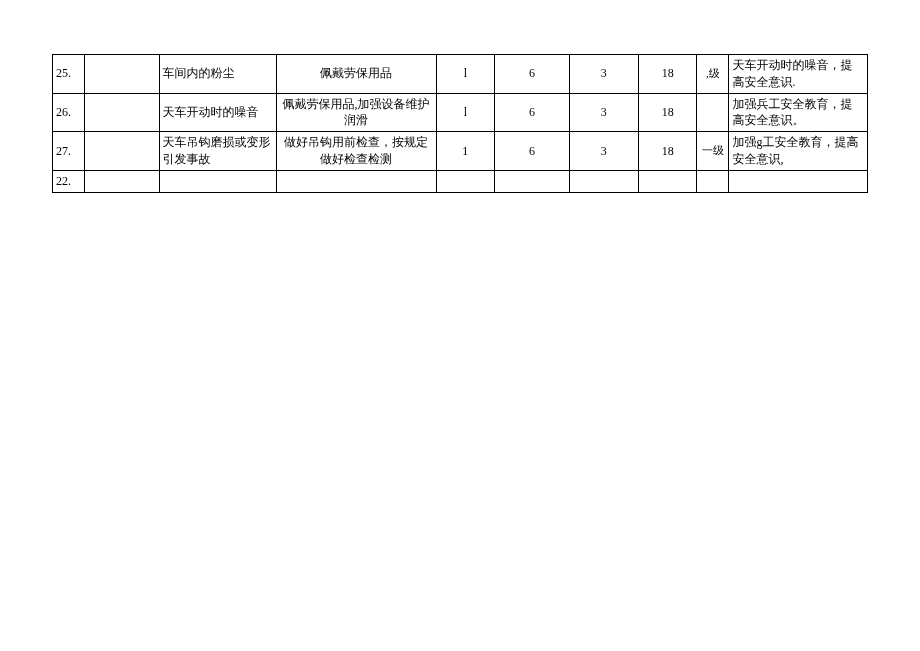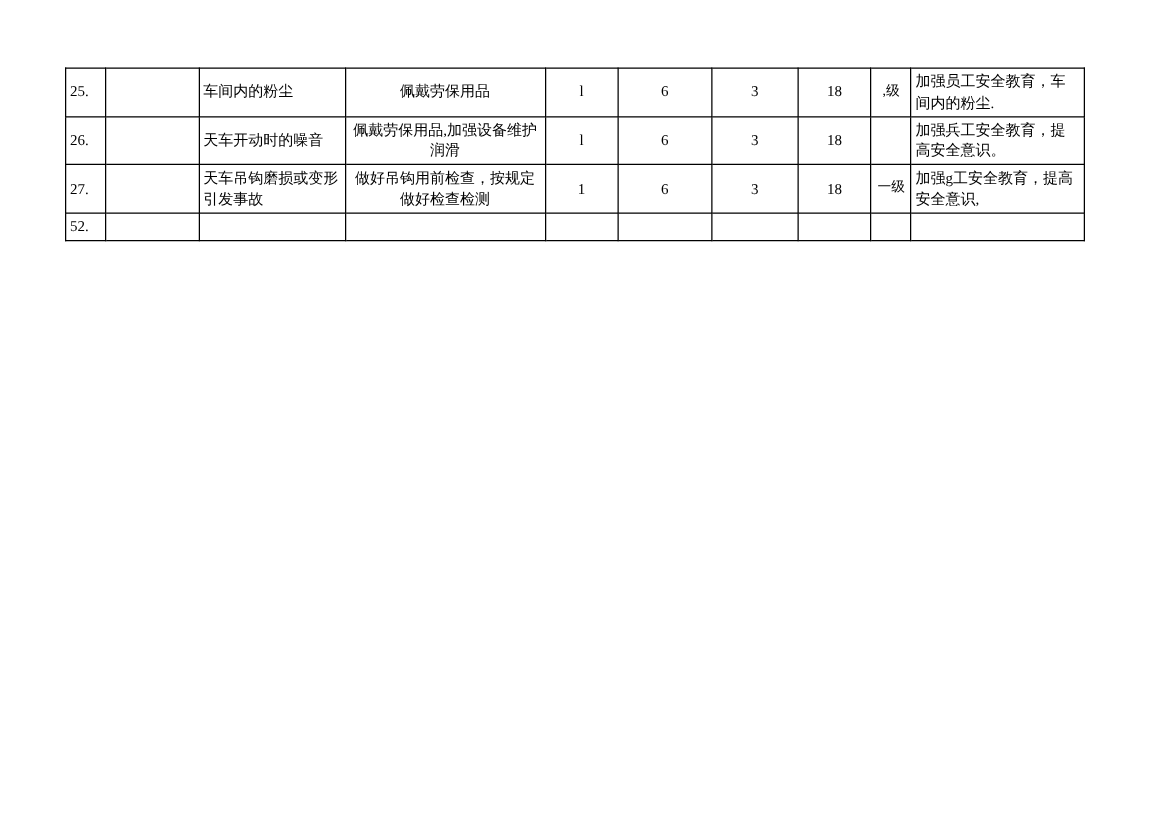--- a/index.html
+++ b/index.html
@@ -56,21 +56,21 @@
       <tr class="row-h">
         <td class="col-idx">25.</td>
         <td class="col-blank"></td>
         <td class="col-desc">车间内的粉尘</td>
         <td class="col-measure">佩戴劳保用品</td>
         <td class="col-l">l</td>
         <td class="col-e">6</td>
         <td class="col-c">3</td>
         <td class="col-d">18</td>
         <td class="col-lvl">,级</td>
-        <td class="col-note">加强员工安全教育，车间内的粉尘.</td>
+        <td class="col-note">天车开动时的噪音，提高安全意识.</td>
       </tr>
 
       <tr class="row-h">
         <td class="col-idx">26.</td>
         <td class="col-blank"></td>
         <td class="col-desc">天车开动时的噪音</td>
         <td class="col-measure">佩戴劳保用品,加强设备维护润滑</td>
         <td class="col-l">l</td>
         <td class="col-e">6</td>
         <td class="col-c">3</td>
@@ -86,21 +86,21 @@
         <td class="col-measure">做好吊钩用前检查，按规定做好检查检测</td>
         <td class="col-l">1</td>
         <td class="col-e">6</td>
         <td class="col-c">3</td>
         <td class="col-d">18</td>
         <td class="col-lvl">一级</td>
         <td class="col-note">加强g工安全教育，提高安全意识,</td>
       </tr>
 
       <tr class="row-empty">
-        <td class="col-idx">52.</td>
+        <td class="col-idx">22.</td>
         <td class="col-blank"></td>
         <td class="col-desc"></td>
         <td class="col-measure"></td>
         <td class="col-l"></td>
         <td class="col-e"></td>
         <td class="col-c"></td>
         <td class="col-d"></td>
         <td class="col-lvl"></td>
         <td class="col-note"></td>
       </tr>

